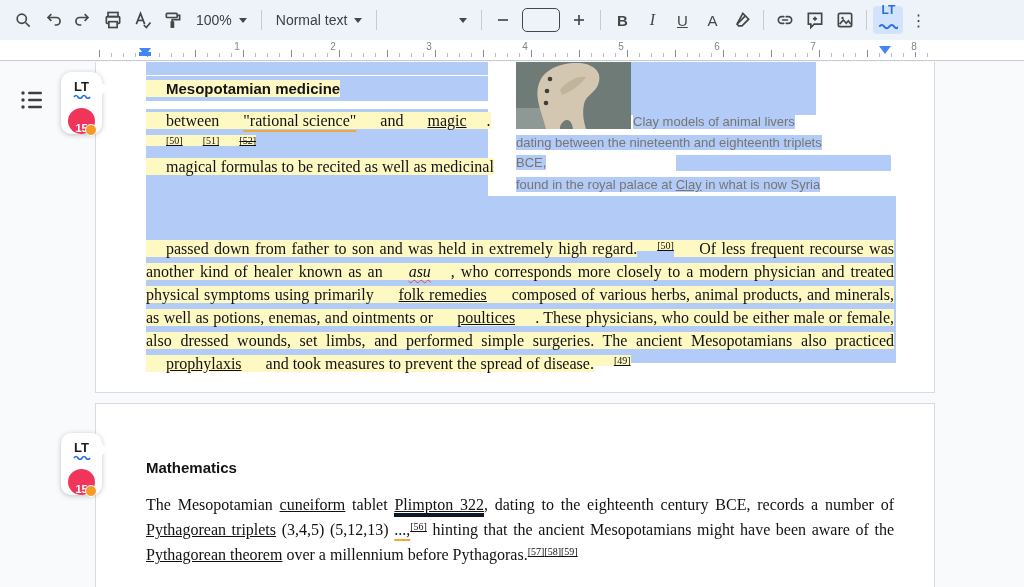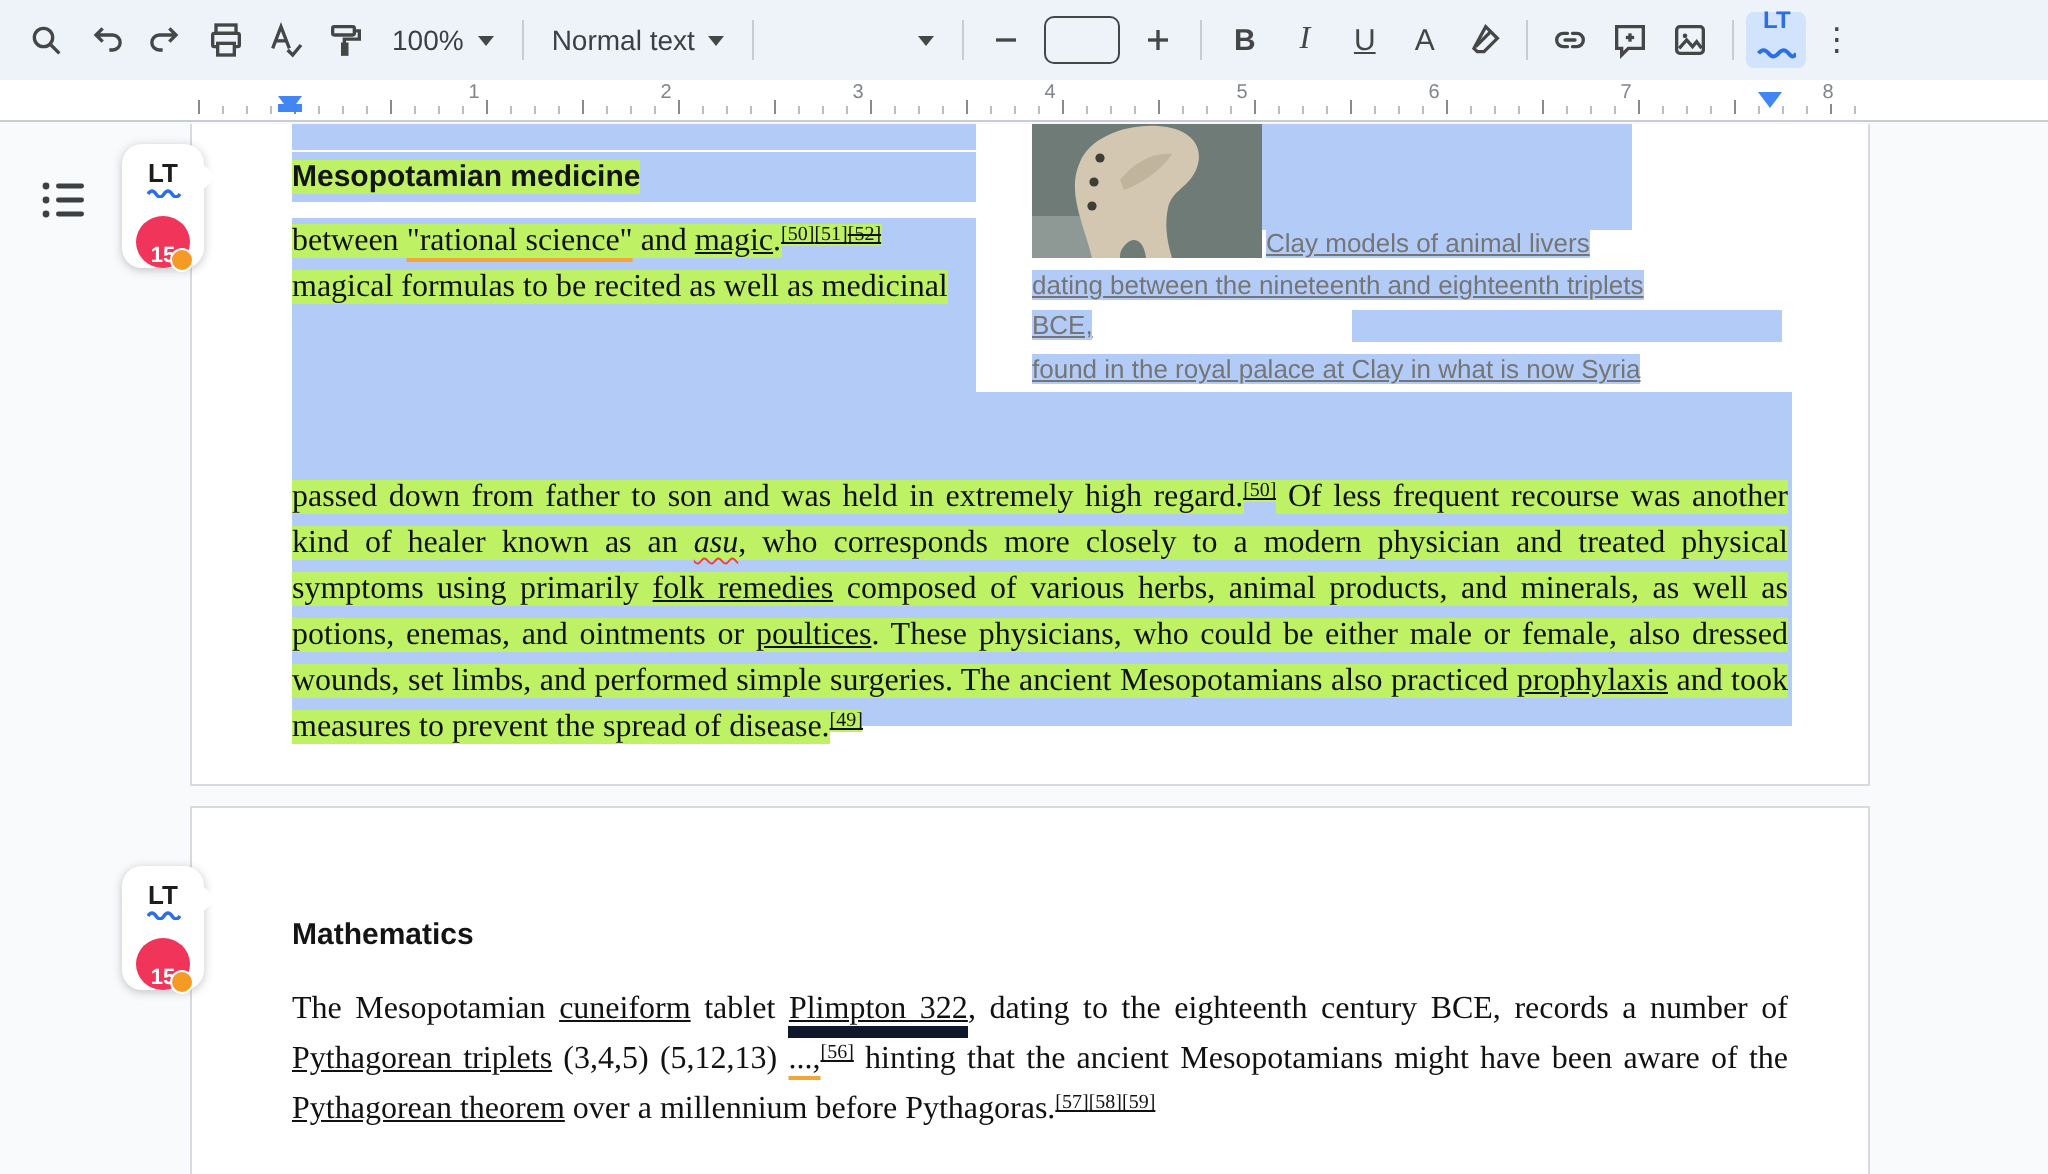--- a/index.html
+++ b/index.html
@@ -50,39 +50,39 @@
   .page { position:absolute; left:95px; width:840px; background:#ffffff;
           border:1px solid #d7dbe1; }
   .page1 { top:0; height:331px; border-top:none; }
   .page2 { top:341px; height:260px; border-bottom:none; }
 
   .sel-block { position:absolute; background:#b3ccf7; }
 
   .doc-serif { font-family:"Liberation Serif", serif; font-size:16px; color:#111; }
   .h2 { position:absolute; font-family:"Liberation Sans", sans-serif; font-weight:bold;
         font-size:15px; color:#141414; }
-  .sel span { background:#bef264; }
+  .sel span { background:#fef9c3;padding-left:20px; }
   .para-narrow { position:absolute; left:50px; top:47px; width:352px; line-height:23px; }
   .para-wide  { position:absolute; left:50px; top:175px; width:748px; line-height:23px;
                 text-align:justify; }
   .para-p2 { position:absolute; left:50px; top:88px; width:748px; line-height:25px;
              text-align:justify; }
 
   .link { text-decoration:underline; }
   .sup  { font-size:10px; vertical-align:5px; line-height:0; }
   .strike { text-decoration-line:underline line-through; }
   .italic { font-style:italic; }
   .squiggle { text-decoration-line:underline; text-decoration-style:wavy;
               text-decoration-color:#e4463a; text-decoration-thickness:1px; text-underline-offset:2px; }
   .orange-ul { text-decoration-line:underline; text-decoration-color:#f0a63a;
                text-decoration-thickness:2px; text-underline-offset:4px; }
-  .red-ul { border-bottom:6px solid #0f172a; }
+  .red-ul { border-bottom:4px solid #0f172a; }
 
   .doc-image { position:absolute; left:420px; top:0; width:115px; height:67px; cursor:pointer; }
-  .cap { position:absolute; font-size:13px; color:#757575; line-height:16px; white-space:nowrap;text-decoration:underline; }
+  .cap { position:absolute; font-size:13px; color:#757575; line-height:16px; white-space:nowrap; }
   .cap span { background:#b3ccf7; }
 
   
   .outline-btn { position:absolute; left:16px; top:84px; width:32px; height:32px; display:flex;
                  align-items:center; justify-content:center; cursor:pointer; }
   .lt-badge { position:absolute; left:61px; width:41px; height:62px; background:#fff;
               border-radius:10px; box-shadow:0 1px 5px rgba(60,64,67,.3); cursor:pointer; z-index:5;
               display:flex; flex-direction:column; align-items:center; padding-top:8px; }
   .lt-badge::after { content:""; position:absolute; right:-4px; top:12px; width:9px; height:9px;
                      background:#fff; transform:rotate(45deg); }

